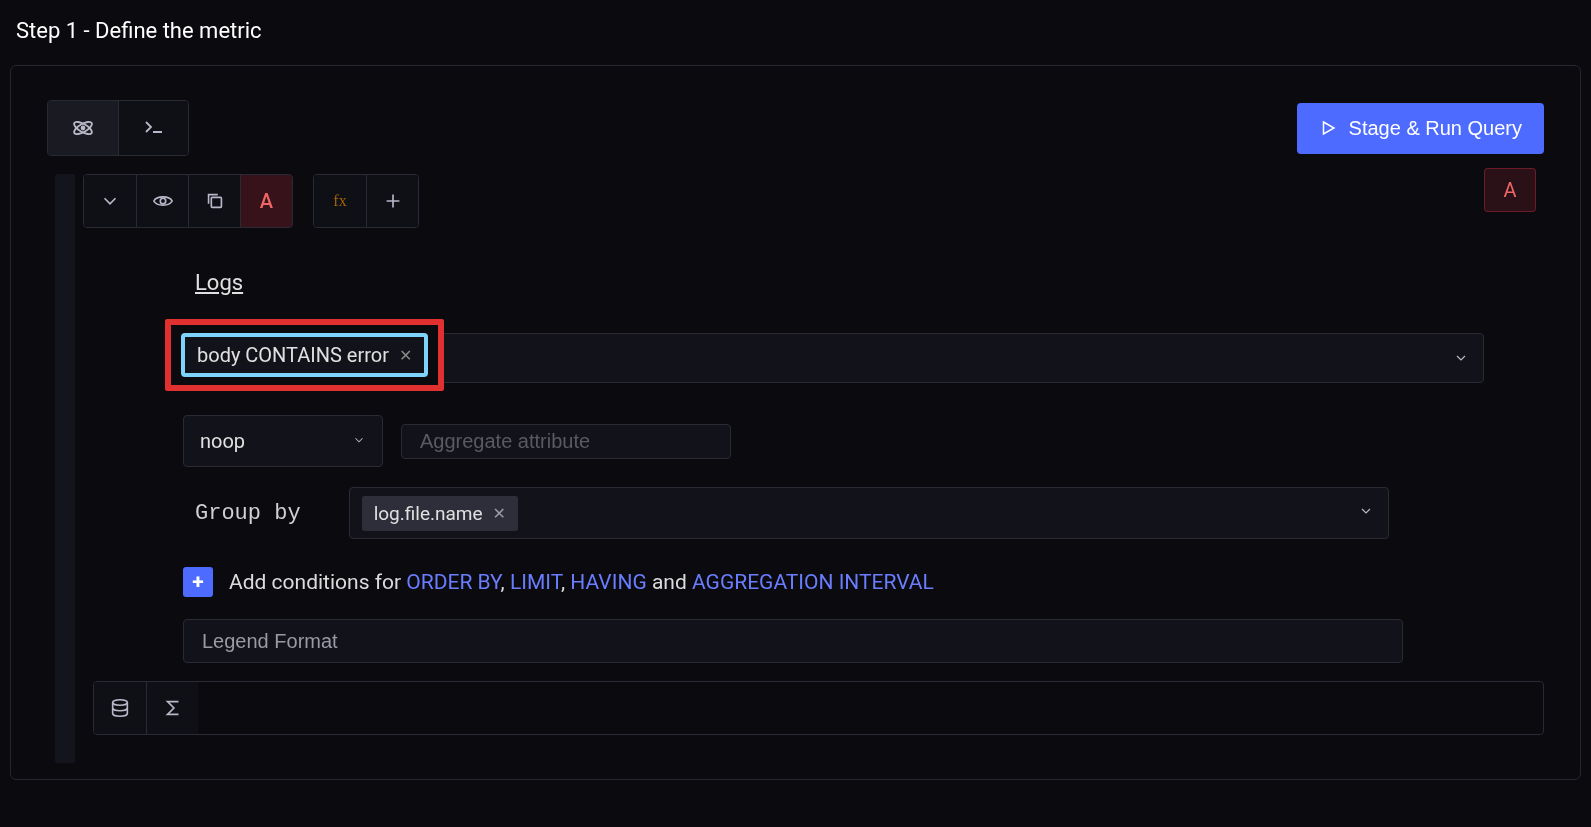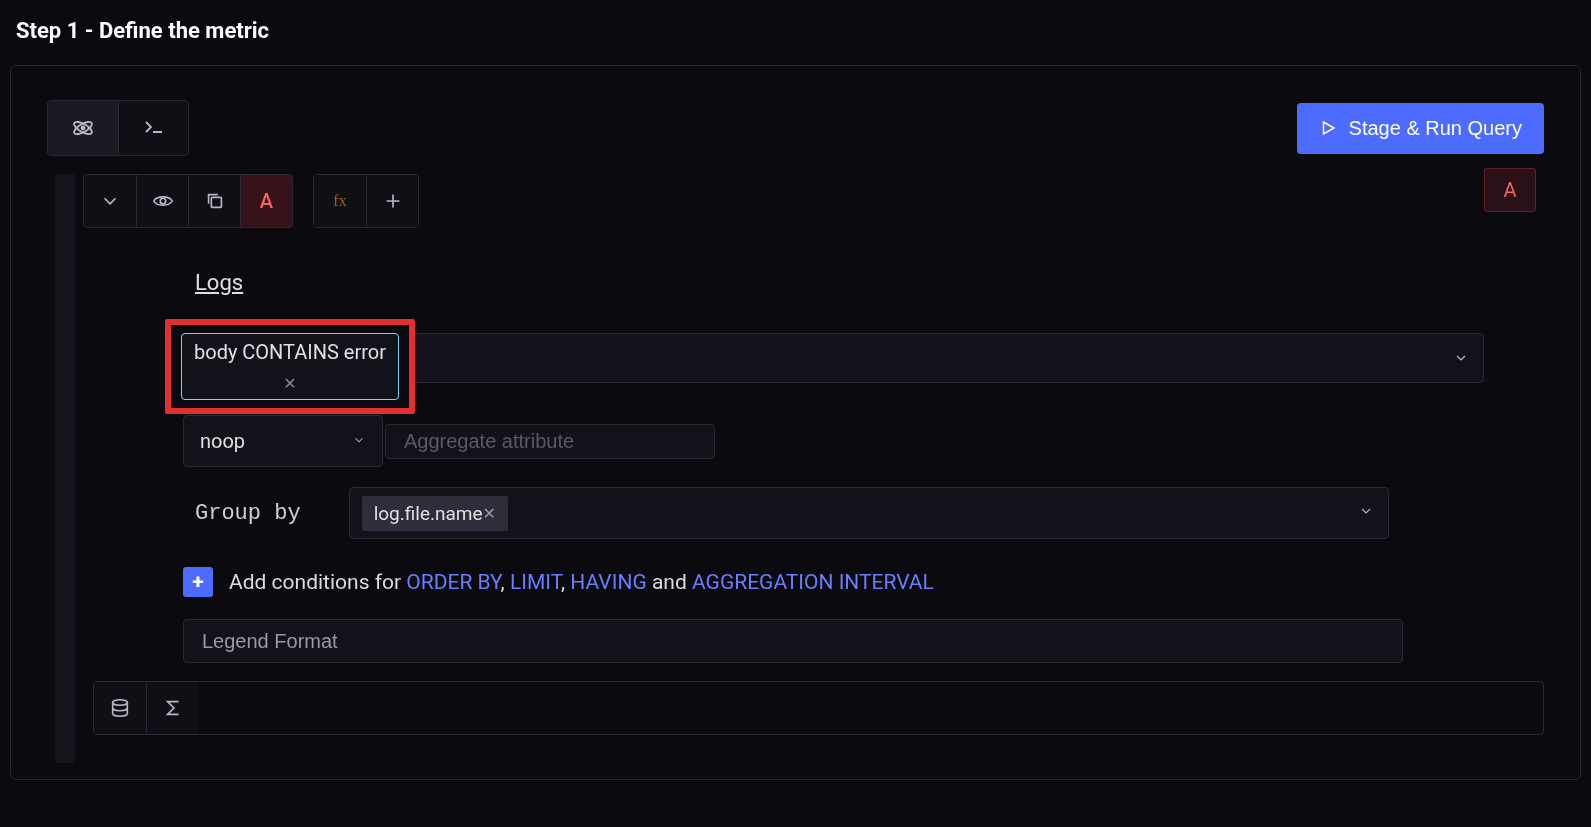--- a/index.html
+++ b/index.html
@@ -10,21 +10,21 @@
 body {
   background: #0a0a0f;
   color: #e0e0e0;
   font-family: -apple-system, BlinkMacSystemFont, "Segoe UI", Roboto, sans-serif;
   width: 1591px;
   height: 827px;
   overflow: hidden;
 }
 .page-title {
   font-size: 22px;
-  font-weight: 700;
+  font-weight: 400;
   color: #fff;
   padding: 18px 16px 22px 16px;
 }
 .panel {
   margin: 0 10px;
   border: 1px solid #26262f;
   border-radius: 6px;
   padding: 16px;
   background: #0a0a0f;
 }
@@ -143,41 +143,40 @@
   font-size: 22px;
   color: #e0e0e0;
   padding: 24px 0 18px 120px;
   text-decoration: underline;
 }
 .chip {
   display: inline-flex;
   align-items: center;
   gap: 10px;
   background: #1a1a24;
-  border: 1px solid #7dd3fc;
+  border: 4px solid #7dd3fc;
   border-radius: 4px;
   padding: 6px 12px;
   font-size: 20px;
   color: #e0e0e0;
-  flex-direction: column;
 }
 .chip .x {
   color: #888;
   cursor: pointer;
   font-size: 16px;
 }
 .chevron-right {
   position: absolute;
   right: 14px;
   color: #666;
 }
 .aggr-row {
   display: flex;
   align-items: center;
-  gap: 2px;
+  gap: 18px;
   margin: 18px 0 0 108px;
 }
 .select-box {
   display: flex;
   align-items: center;
   justify-content: space-between;
   background: #12121a;
   border: 1px solid #2a2a35;
   border-radius: 4px;
   height: 52px;
@@ -218,20 +217,21 @@
   border-radius: 4px;
   height: 52px;
   display: flex;
   align-items: center;
   padding: 0 12px;
   position: relative;
 }
 .tag-chip {
   display: inline-flex;
   align-items: center;
+  gap: 10px;
   background: #2e2e3a;
   border-radius: 2px;
   padding: 6px 12px;
   font-size: 19px;
   color: #e0e0e0;
 }
 .tag-chip .x { color: #9a9aaa; cursor: pointer; font-size: 16px; }
 .conditions-row {
   display: flex;
   align-items: center;

